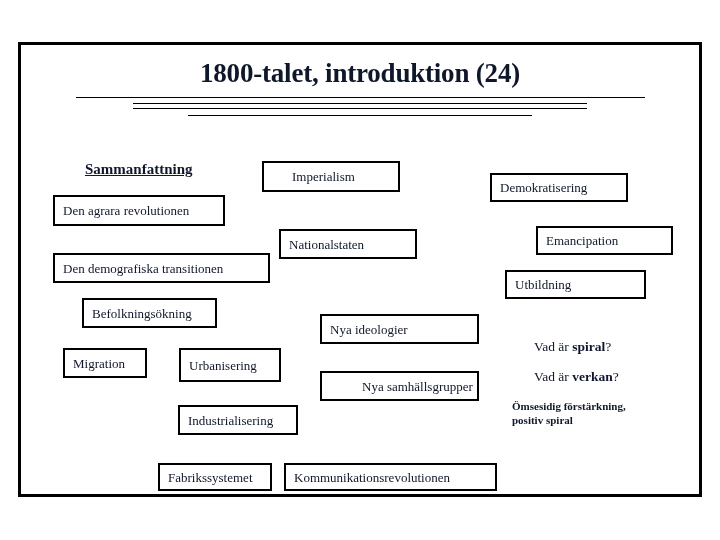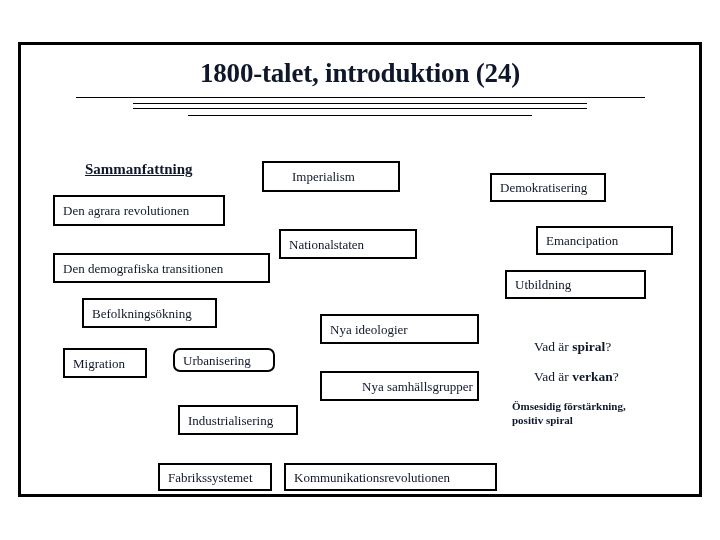--- a/index.html
+++ b/index.html
@@ -117,21 +117,21 @@
 
   <div id="summary-heading">Sammanfattning</div>
 
   <div id="nodes-layer">
       <div class="node" style="left: 262px; top: 161px; width: 138px; height: 31px; padding-left: 28px;">
         <span>Imperialism</span>
       </div>
       <div class="node" style="left: 53px; top: 195px; width: 172px; height: 31px;">
         <span>Den agrara revolutionen</span>
       </div>
-      <div class="node" style="left: 490px; top: 173px; width: 116px; height: 29px;">
+      <div class="node" style="left: 490px; top: 173px; width: 138px; height: 29px;">
         <span>Demokratisering</span>
       </div>
       <div class="node" style="left: 279px; top: 229px; width: 138px; height: 30px;">
         <span>Nationalstaten</span>
       </div>
       <div class="node" style="left: 536px; top: 226px; width: 137px; height: 29px;">
         <span>Emancipation</span>
       </div>
       <div class="node" style="left: 53px; top: 253px; width: 217px; height: 30px;">
         <span>Den demografiska transitionen</span>
@@ -141,21 +141,21 @@
       </div>
       <div class="node" style="left: 82px; top: 298px; width: 135px; height: 30px;">
         <span>Befolkningsökning</span>
       </div>
       <div class="node" style="left: 320px; top: 314px; width: 159px; height: 30px;">
         <span>Nya ideologier</span>
       </div>
       <div class="node" style="left: 63px; top: 348px; width: 84px; height: 30px;">
         <span>Migration</span>
       </div>
-      <div class="node" style="left: 173px; top: 348px; width: 102px; height: 24px; border-radius: 7px;">
+      <div class="node" style="left: 179px; top: 348px; width: 102px; height: 34px;">
         <span>Urbanisering</span>
       </div>
       <div class="node" style="left: 320px; top: 371px; width: 159px; height: 30px; padding-left: 40px;">
         <span>Nya samhällsgrupper</span>
       </div>
       <div class="node" style="left: 178px; top: 405px; width: 120px; height: 30px;">
         <span>Industrialisering</span>
       </div>
       <div class="node" style="left: 158px; top: 463px; width: 114px; height: 28px;">
         <span>Fabrikssystemet</span>

